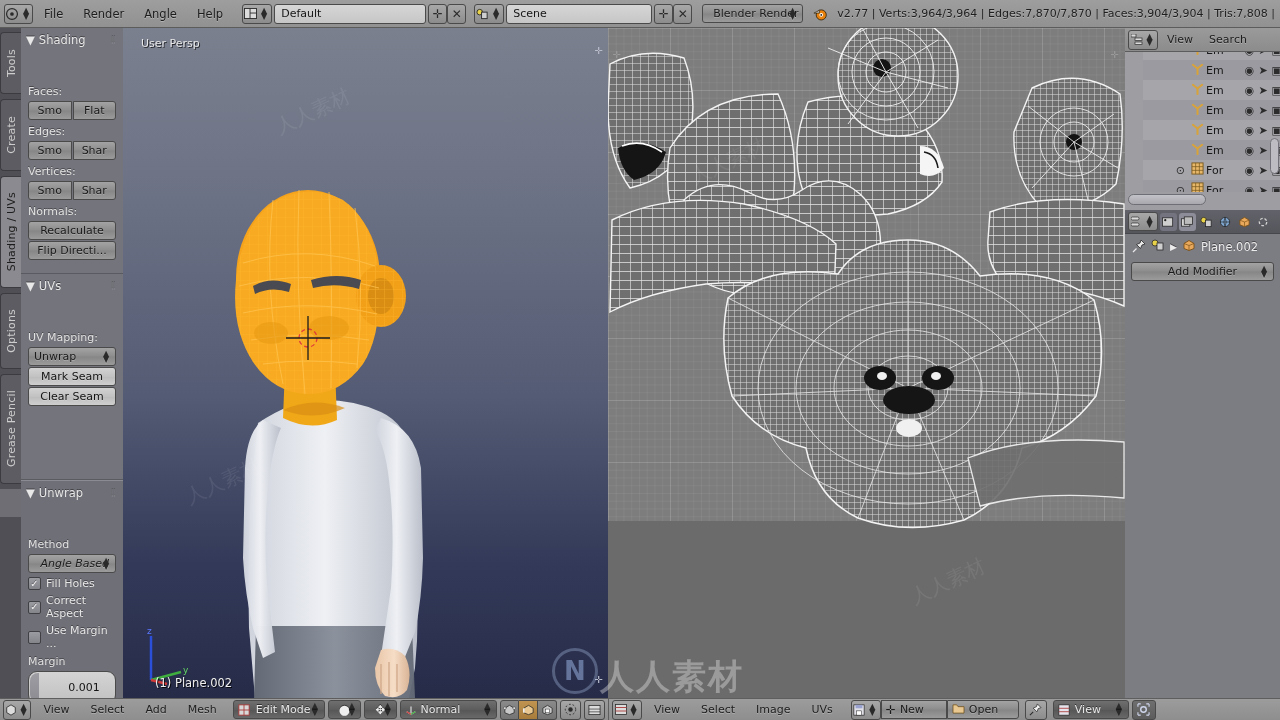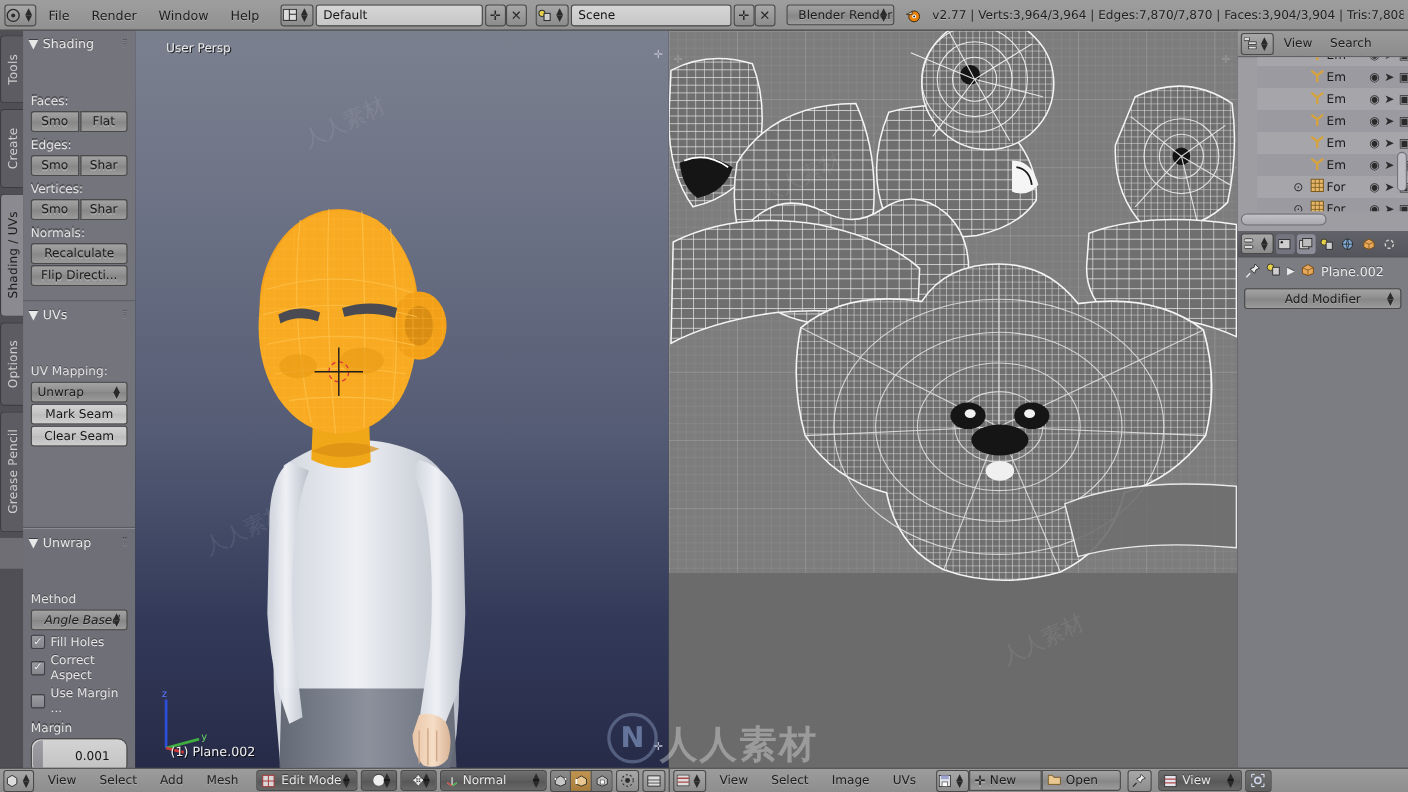--- a/index.html
+++ b/index.html
@@ -87,21 +87,21 @@
     background:linear-gradient(to bottom,#d4d4d4,#c0c0c0); color:#151515;
     display:flex; align-items:center; justify-content:center; position:relative; }
   .slider::before { content:""; position:absolute; left:1px; top:1px; bottom:1px;
     width:9px; border-radius:8px 0 0 8px;
     background:linear-gradient(to bottom,#9d9da3,#8b8b91); }
 
   
   #viewport { position:absolute; left:123px; top:28px; width:485px; height:670px;
     background:linear-gradient(to bottom,#7b808f 0%,#6e7486 22%,#545b74 55%,#333a59 80%,#262b48 100%);
     overflow:hidden; }
-  #viewport-header-text { position:absolute; left:28px; top:9px; color:#e8e8e8;
+  #viewport-header-text { position:absolute; left:18px; top:9px; color:#e8e8e8;
     font-size:11px; text-shadow:1px 1px 0 rgba(0,0,0,.7); }
   #viewport-object-name { position:absolute; left:32px; bottom:8px; color:#f0f0f0;
     font-size:11.5px; text-shadow:1px 1px 0 rgba(0,0,0,.8);text-align:center; }
   .vp-corner { position:absolute; width:9px; height:9px; color:#b9bccb;
     font-size:10px; line-height:9px; text-align:center; }
 
   
   #uveditor { position:absolute; left:608px; top:28px; width:517px; height:670px;
     background:#6b6b6b; overflow:hidden; }
   #uv-grid { position:absolute; left:0; top:0; width:517px; height:493px;
@@ -185,21 +185,21 @@
           <circle cx="8" cy="8" r="6.2" fill="none" stroke="#2b2b2b" stroke-width="1.4"></circle>
           <circle cx="8" cy="8" r="2.1" fill="#2b2b2b"></circle>
         </svg>
       <div class="spin">
           <div>▲</div>
           <div>▼</div>
         </div>
     </div>
     <div class="menu-item">File</div>
     <div class="menu-item">Render</div>
-    <div class="menu-item">Window</div>
+    <div class="menu-item">Angle</div>
     <div class="menu-item">Help</div>
 
     <div style="display:flex;align-items:center;margin-left:8px;">
       <div class="iconbox">
         <svg width="13" height="11" viewBox="0 0 14 12">
             <rect x="0.5" y="0.5" width="13" height="11" fill="#dcdcdc" stroke="#2b2b2b"></rect>
             <line x1="6.5" y1="0.5" x2="6.5" y2="11.5" stroke="#2b2b2b"></line>
             <line x1="6.5" y1="5.5" x2="13.5" y2="5.5" stroke="#2b2b2b"></line>
           </svg>
         <div class="spin">

